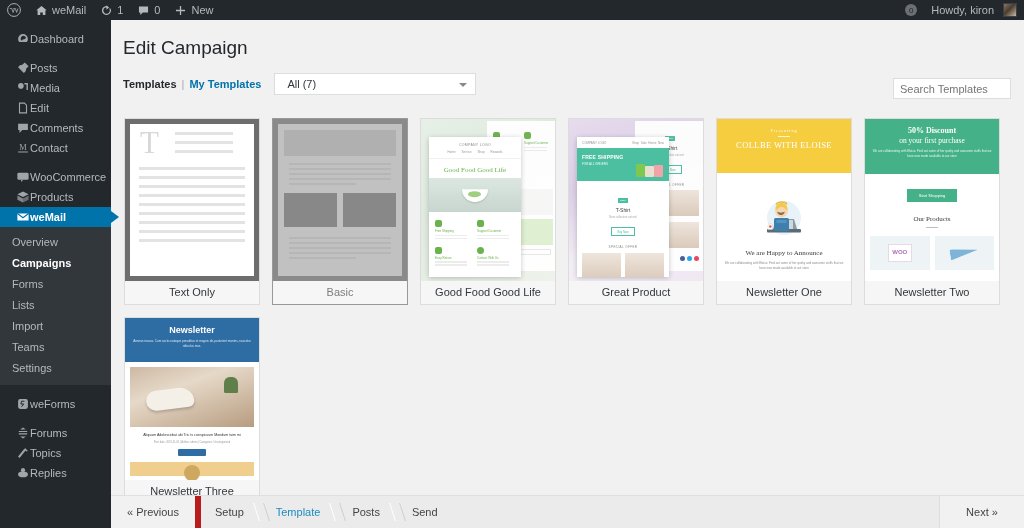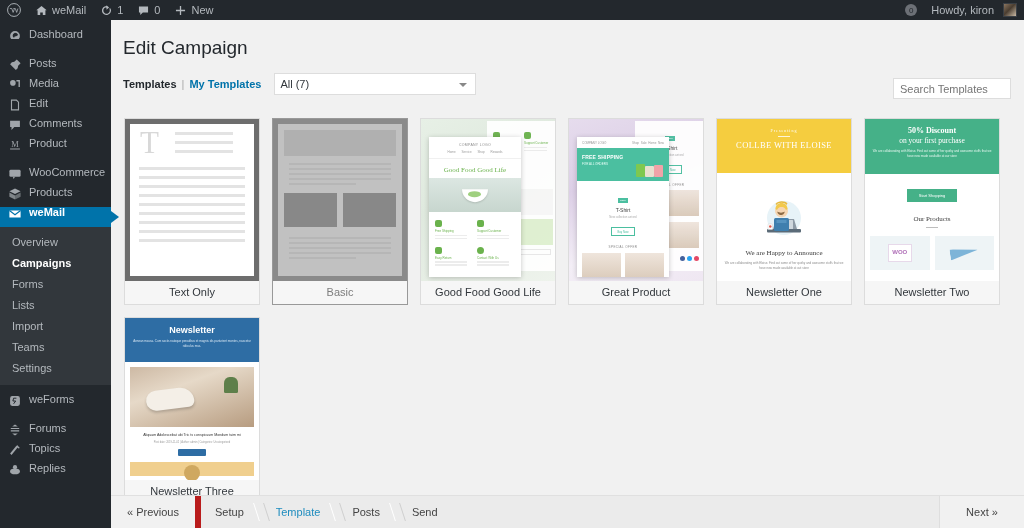--- a/index.html
+++ b/index.html
@@ -41,22 +41,22 @@
   
   #sidebar {
     position: absolute; top: 20px; left: 0;
     width: 111px; height: 508px;
     background: #23282d; color: #b4b9be;
     font-size: 11px;
     z-index: 40;
   }
   .menu-sep { height: 9px; }
   .menu-item {
-    display: flex; gap: 7px;
-    height: 20px; padding: 0 0 0 8px; color: #b4b9be;
+    display: flex; align-items: center; 
+    height: 20px; padding: 0 0 0 16px; color: #b4b9be;
     position: relative; white-space: nowrap;
   }
   .menu-item .mi-label { line-height: 1; }
   .menu-icon { width: 14px; height: 14px; flex: 0 0 14px; display:block; fill:#a0a5aa; }
   .menu-item.current {
     background: #0073aa; color: #fff; font-weight: bold;
   }
   .menu-item.current .menu-icon { fill: #fff; }
   .menu-item.current::after {
     content: ""; position: absolute; right: -8px; top: 4px;
@@ -91,21 +91,21 @@
   }
   .tab-link { font-size: 11px; color: #23282d; font-weight: bold; }
   .tab-sep { font-size: 11px; color: #aaa; margin: 0 5px; }
   .tab-link.blue { color: #0073aa; font-weight: bold; }
   #all-select {
     margin-left: 13px;
     width: 202px; height: 22px;
     background: #fff; border: 1px solid #ddd;
     font-size: 11px; color: #32373c;
     display: flex; align-items: center;
-    padding: 0 5px; position: relative;
+    padding: 0 12px; position: relative;
   }
   #all-select .caret {
     position: absolute; right: 8px; top: 9px;
     width: 0; height: 0;
     border-style: solid; border-width: 4px 4px 0 4px;
     border-color: #888 transparent transparent transparent;
   }
   #search-box {
     position: absolute; right: 13px; top: 58px;
     width: 118px; height: 21px;
@@ -362,21 +362,21 @@
     <svg class="menu-icon" viewBox="0 0 20 20">
       <path d="M3 4h14v9H9l-4 4v-4H3z"></path>
     </svg>
     <span class="mi-label">Comments</span>
   </div>
   <div class="menu-item">
     <svg class="menu-icon" viewBox="0 0 20 20">
       <text x="10" y="13" text-anchor="middle" font-size="12" font-family="Liberation Serif, serif" fill="#a0a5aa">M</text>
       <rect x="3" y="15" width="14" height="1.4"></rect>
     </svg>
-    <span class="mi-label">Product</span>
+    <span class="mi-label">Contact</span>
   </div>
 
   <div class="menu-sep"></div>
   <div class="menu-item">
     <svg class="menu-icon" viewBox="0 0 20 20">
       <rect x="2" y="4" width="16" height="10" rx="2"></rect>
       <path d="M7 14l1 3 2-3z"></path>
     </svg>
     <span class="mi-label">WooCommerce</span>
   </div>

